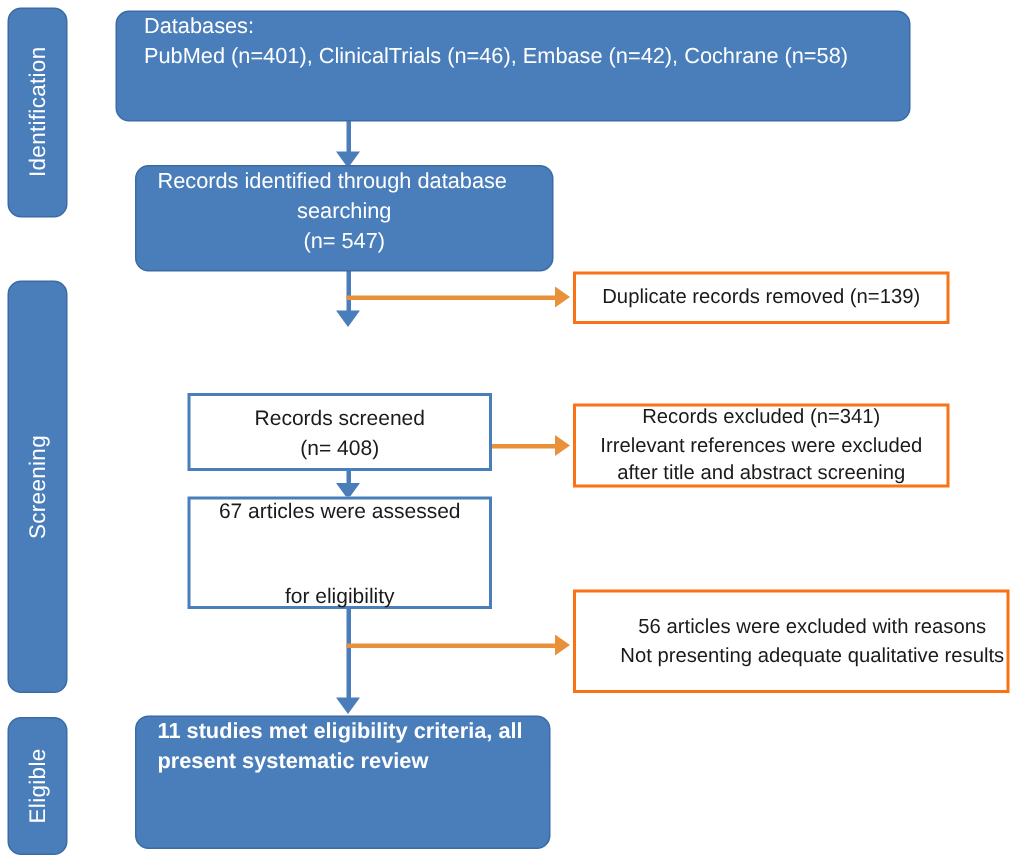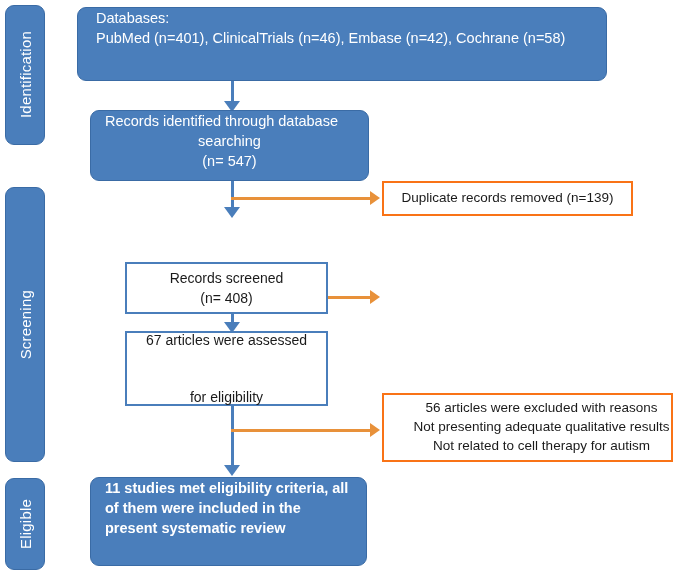--- a/index.html
+++ b/index.html
@@ -168,28 +168,31 @@
     <span class="txt-line">(n= 408)</span>
   </div>
 
   <div class="white-box" style="left:125px; top:331px; width:203px; height:75px;gap:36px;">
     <span class="txt-line">67 articles were assessed</span>
     <span class="txt-line">for eligibility</span>
   </div>
 
   <div class="blue-box left" style="left:90px; top:477px; width:277px; height:89px; padding:0 14px;font-weight:bold;">
     <span class="txt-line">11 studies met eligibility criteria, all</span>
-    <span class="txt-line">of them were included in the</span>
     <span class="txt-line">present systematic review</span>
   </div>
 
   <div class="orange-box" style="left:382px; top:181px; width:251px; height:35px;">
     <span class="txt-line">Duplicate records removed (n=139)</span>
   </div>
 
+  <div class="orange-box" style="left:382px; top:269px; width:251px; height:56px;">
+    <span class="txt-line">Records excluded (n=341)</span>
+    <span class="txt-line">Irrelevant references were excluded</span>
+    <span class="txt-line">after title and abstract screening</span>
+  </div>
 
   <div class="orange-box" style="left:382px; top:393px; width:291px; height:69px;padding-left:28px;">
     <span class="txt-line">56 articles were excluded with reasons</span>
     <span class="txt-line">Not presenting adequate qualitative results</span>
-    <span class="txt-line">Not related to cell therapy for autism</span>
   </div>
 
 </div>
 
 </body></html>

